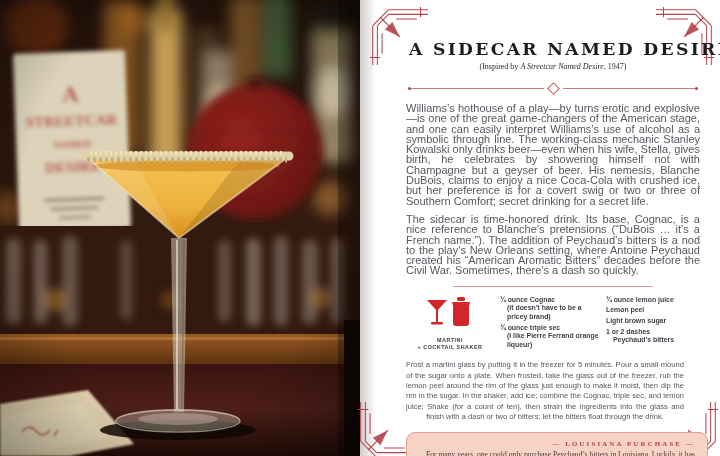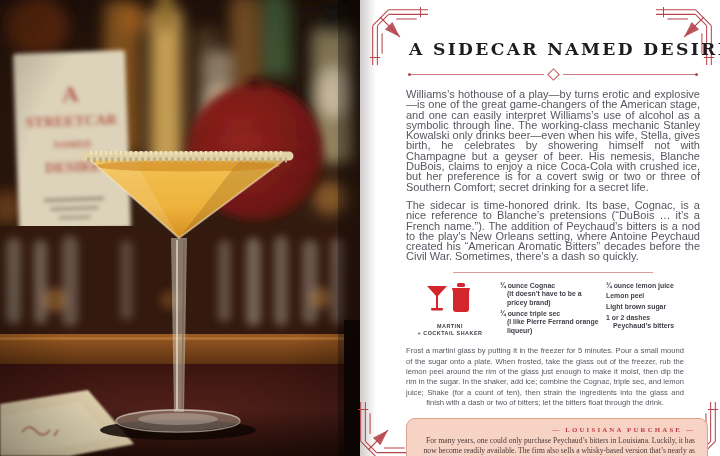--- a/index.html
+++ b/index.html
@@ -262,20 +262,21 @@
         <path d="M5,22 V64 M10,22 V64 M15,30 V52"></path>
         <path d="M5,22 L22,5 M10,22 L22,10"></path>
         <path d="M13,13 L34,34" stroke-width="1.3"></path>
         <path d="M56,2 V13 M2,56 H13"></path>
       </g>
       <path d="M26,18 L34,34 L18,26 Z" fill="#b5454c" opacity="0.9"></path>
     </svg>
 
     <div class="page-inner">
       <div class="title">A SIDECAR NAMED DESIRE</div>
+      <div class="subtitle"><span>(Inspired by </span><span class="it">A Streetcar Named Desire</span><span>, 1947)</span></div>
 
       <div class="rule-diamond">
         <div class="ln l"></div>
           <div class="dia"></div>
           <div class="ln r"></div>
       </div>
 
       <p class="bodytext">Williams’s hothouse of a play—by turns erotic and explosive—is one of the great game-changers of the American stage, and one can easily interpret Williams’s use of alcohol as a symbolic through line. The working-class mechanic Stanley Kowalski only drinks beer—even when his wife, Stella, gives birth, he celebrates by showering himself not with Champagne but a geyser of beer. His nemesis, Blanche DuBois, claims to enjoy a nice Coca-Cola with crushed ice, but her preference is for a covert swig or two or three of Southern Comfort; secret drinking for a secret life.</p>
       <p class="bodytext">The sidecar is time-honored drink. Its base, Cognac, is a nice reference to Blanche’s pretensions (“DuBois … it’s a French name.”). The addition of Peychaud’s bitters is a nod to the play’s New Orleans setting, where Antoine Peychaud created his “American Aromatic Bitters” decades before the Civil War. Sometimes, there’s a dash so quickly.</p>
 

